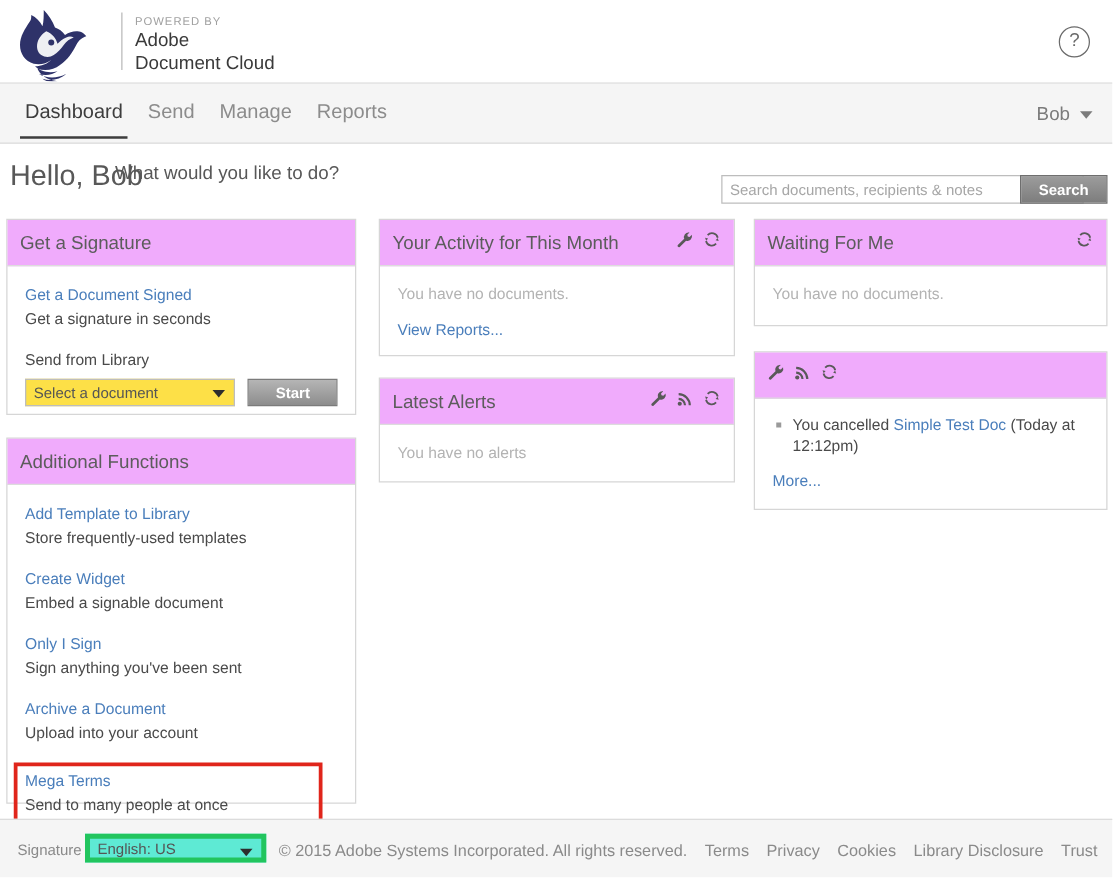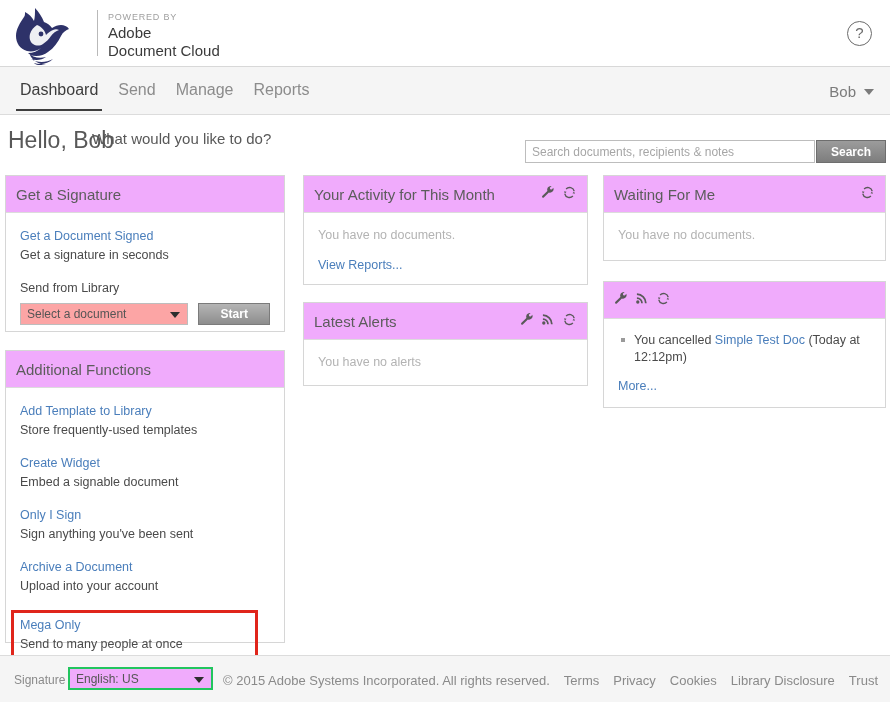--- a/index.html
+++ b/index.html
@@ -114,21 +114,21 @@
   }
   .greet-hello {
     position: absolute; left: 8px; top: 12px;
     font-size: 23px; color: #585858;
   }
   .greet-sub {
     position: absolute; left: 92px; top: 15px;
     font-size: 15px; color: #585858;
   }
   .search-input {
-    position: absolute; left: 525px; top: 140px;
+    position: absolute; left: 577px; top: 140px;
     width: 290px; height: 23px;
     border: 1px solid #bdbdbd;
     background: #fff;
     font-size: 12px;
     color: #555;
     padding: 0 6px;
     font-family: "Liberation Sans", sans-serif;
   }
   .search-input::placeholder { color: #a6a6a6; }
   .search-button {
@@ -177,21 +177,21 @@
   
   #panel-signature { left: 5px; top: 175px; width: 280px; height: 157px; }
   #panel-signature .panel-body { padding: 14px 14px; }
   .gs-link { display: block; margin-bottom: 1px; }
   .gs-desc { margin-bottom: 15px; }
   .gs-sendlib { margin-bottom: 6px; }
   .select-row { display: flex; align-items: center; gap: 10px; }
   .doc-select {
     width: 174px; height: 22px;
     border: 1px solid #bdbdbd;
-    background: #fca5a5;
+    background: #fde047;
     font-size: 12px; color: #555;
     position: relative;
     padding: 0 6px;
     display: flex; align-items: center;
     cursor: pointer;
     font-family: "Liberation Sans", sans-serif;
   }
   .doc-select .sel-caret {
     position: absolute; right: 7px; top: 8px;
     width: 0; height: 0;
@@ -259,22 +259,22 @@
     background: #f5f5f5;
     border-top: 1px solid #dcdcdc;
   }
   .footer-lang-label {
     position: absolute; left: 14px; top: 17px;
     font-size: 12px; color: #8a8a8a;
   }
   .lang-select {
     position: absolute; left: 68px; top: 11px;
     width: 145px; height: 23px;
-    border: 2px solid #22c55e;
-    background: #f0abfc;
+    border: 4px solid #22c55e;
+    background: #5eead4;
     font-size: 12px; color: #555;
     padding: 0 6px;
     display: flex; align-items: center;
     cursor: pointer;
     font-family: "Liberation Sans", sans-serif;
   }
   .lang-select .sel-caret {
     position: absolute; right: 7px; top: 8px;
     width: 0; height: 0;
     border-left: 5px solid transparent;
@@ -364,21 +364,21 @@
       </div>
       <div class="fn-item">
         <a class="lnk gs-link">Only I Sign</a>
         <div class="label-dark">Sign anything you've been sent</div>
       </div>
       <div class="fn-item">
         <a class="lnk gs-link">Archive a Document</a>
         <div class="label-dark">Upload into your account</div>
       </div>
       <div class="fn-item fn-highlight">
-        <a class="lnk gs-link">Mega Only</a>
+        <a class="lnk gs-link">Mega Terms</a>
         <div class="label-dark">Send to many people at once</div>
       </div>
     </div>
   </div>
 
   <div class="panel" id="panel-activity">
     <div class="panel-head">
       <span class="panel-title">Your Activity for This Month</span>
       <span class="panel-icons">
         <span class="pi">

